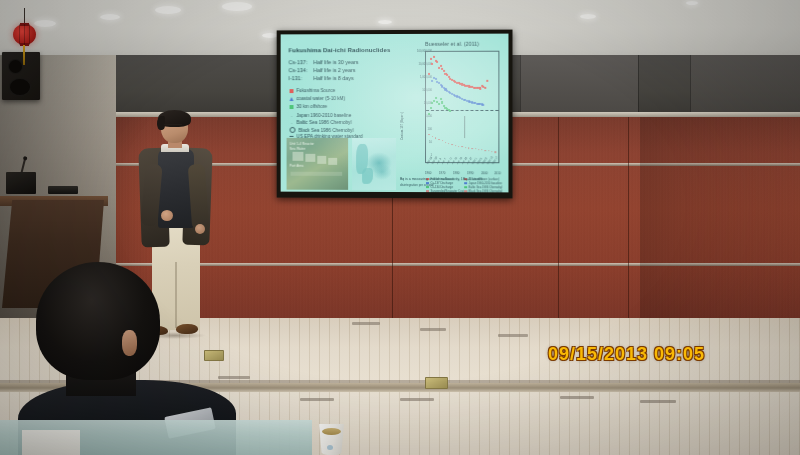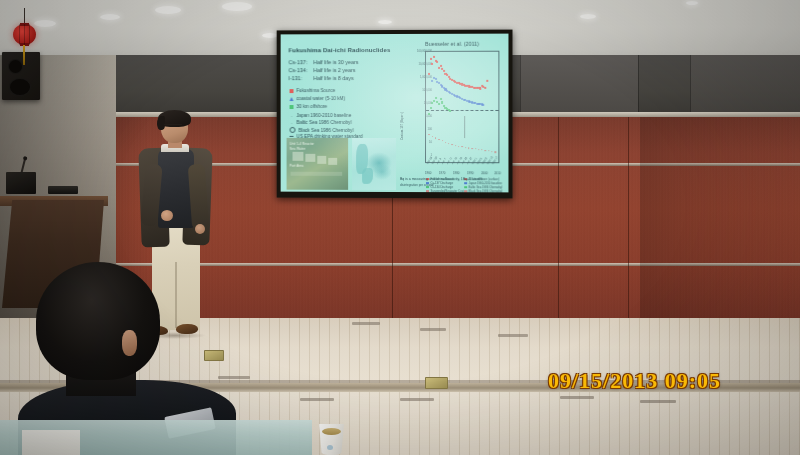--- a/index.html
+++ b/index.html
@@ -208,22 +208,22 @@
     border-radius:2px 2px 34% 34%;clip-path:polygon(4% 0,96% 0,86% 100%,14% 100%);}
   .cup-liq{position:absolute;left:322px;top:428px;width:19px;height:7px;
     background:linear-gradient(180deg,#c9b173,#a98f4f);border-radius:50%;}
   .cup-lgo{position:absolute;left:327px;top:445px;width:6px;height:5px;
     background:rgba(120,170,200,.55);border-radius:50%;}
 
   .vig{position:absolute;inset:0;pointer-events:none;
     background:radial-gradient(ellipse at 50% 45%,rgba(0,0,0,0) 50%,rgba(0,0,0,.28) 100%);}
 
   
-  .stamp{position:absolute;left:548px;top:368px;font-family:Liberation Serif, serif;
-    font-size:22px;font-weight:bold;color:#f9b905;letter-spacing:1px;
+  .stamp{position:absolute;left:548px;top:344px;font-family:Liberation Sans, sans-serif;
+    font-size:18px;font-weight:bold;color:#f9b905;letter-spacing:1px;
     text-shadow:1px 1px 0 #7a3a00,-1px -1px 0 #7a3a00,1px -1px 0 #7a3a00,-1px 1px 0 #7a3a00,0 0 4px rgba(0,0,0,.4);}
 </style>
 </head>
 <body>
 
 <div id="scene">
 
   <div class="ceiling">
     <div class="clight" style="left:155px;top:6px;width:26px;height:8px;"></div>
     <div class="clight" style="left:222px;top:2px;width:30px;height:9px;"></div>

